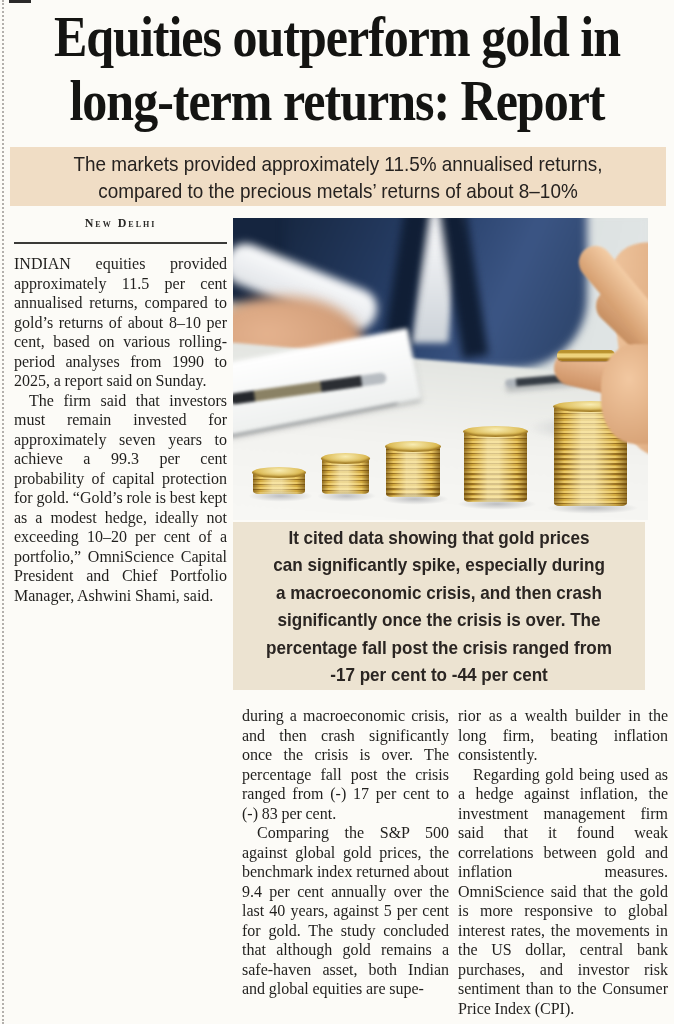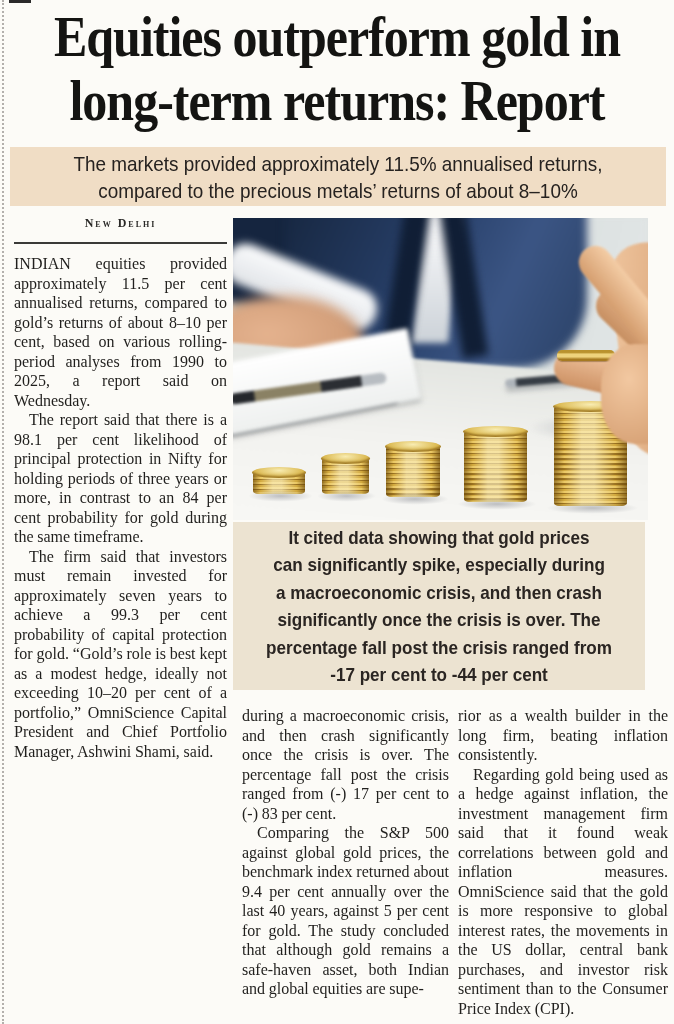--- a/index.html
+++ b/index.html
@@ -110,22 +110,21 @@
   </h1>
 
   <div class="standfirst">
     <span class="sf-line">The markets provided approximately 11.5% annualised returns,</span>
     <span class="sf-line">compared to the precious metals’ returns of about 8–10%</span>
   </div>
 
   <div class="col col-left">
     <div class="dateline">New Delhi</div>
     <div class="dateline-rule"></div>
-    <p>INDIAN equities provided approximately 11.5 per cent annualised returns, compared to gold’s returns of about 8–10 per cent, based on various rolling-period analyses from 1990 to 2025, a report said on Wednesday.</p>
-    <p>The report said that there is a 98.1 per cent likelihood of principal protection in Nifty for holding periods of three years or more, in contrast to an 84 per cent probability for gold during the same timeframe.</p>
+    <p>INDIAN equities provided approximately 11.5 per cent annualised returns, compared to gold’s returns of about 8–10 per cent, based on various rolling-period analyses from 1990 to 2025, a report said on Sunday.</p>
     <p>The firm said that investors must remain invested for approximately seven years to achieve a 99.3 per cent probability of capital protection for gold. “Gold’s role is best kept as a modest hedge, ideally not exceeding 10–20 per cent of a portfolio,” OmniScience Capital President and Chief Portfolio Manager, Ashwini Shami, said.</p>
   </div>
 
   <figure class="photo">
     <div class="photo-bg"></div>
     <div class="suit-left-arm"></div>
     <div class="suit-torso"></div>
     <div class="shirt"></div>
     <div class="lapel l"></div>
     <div class="lapel r"></div>

